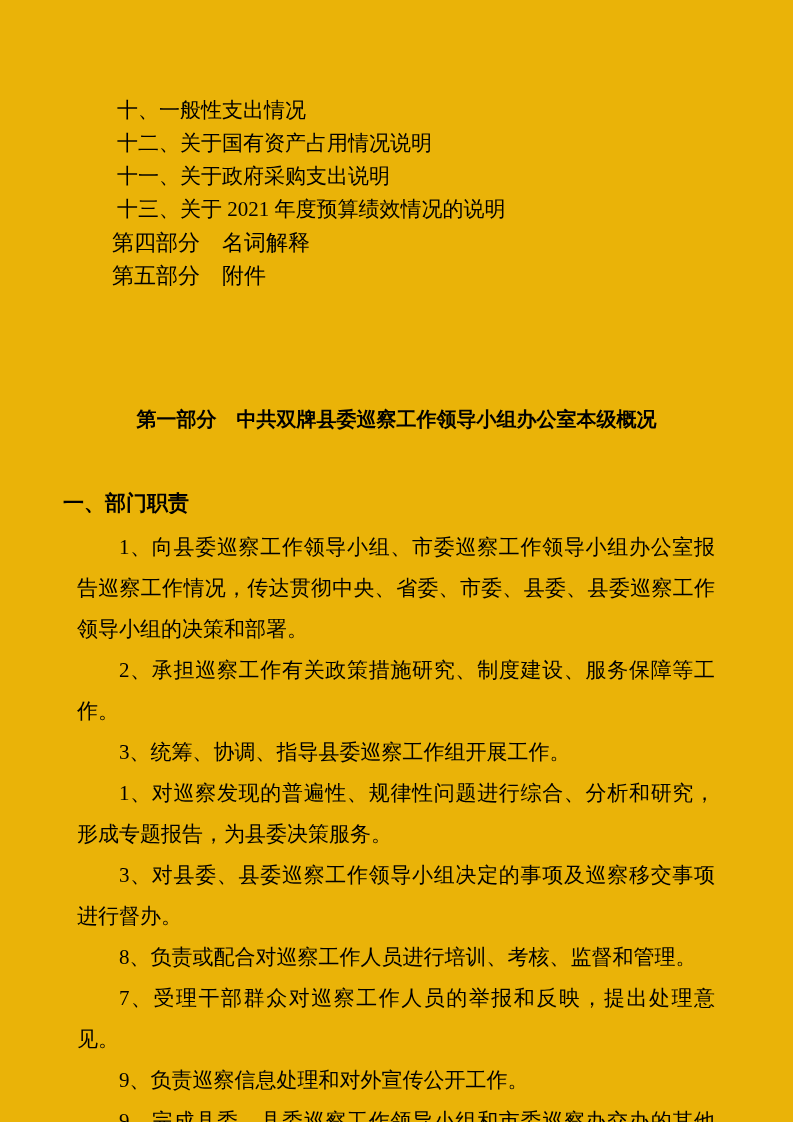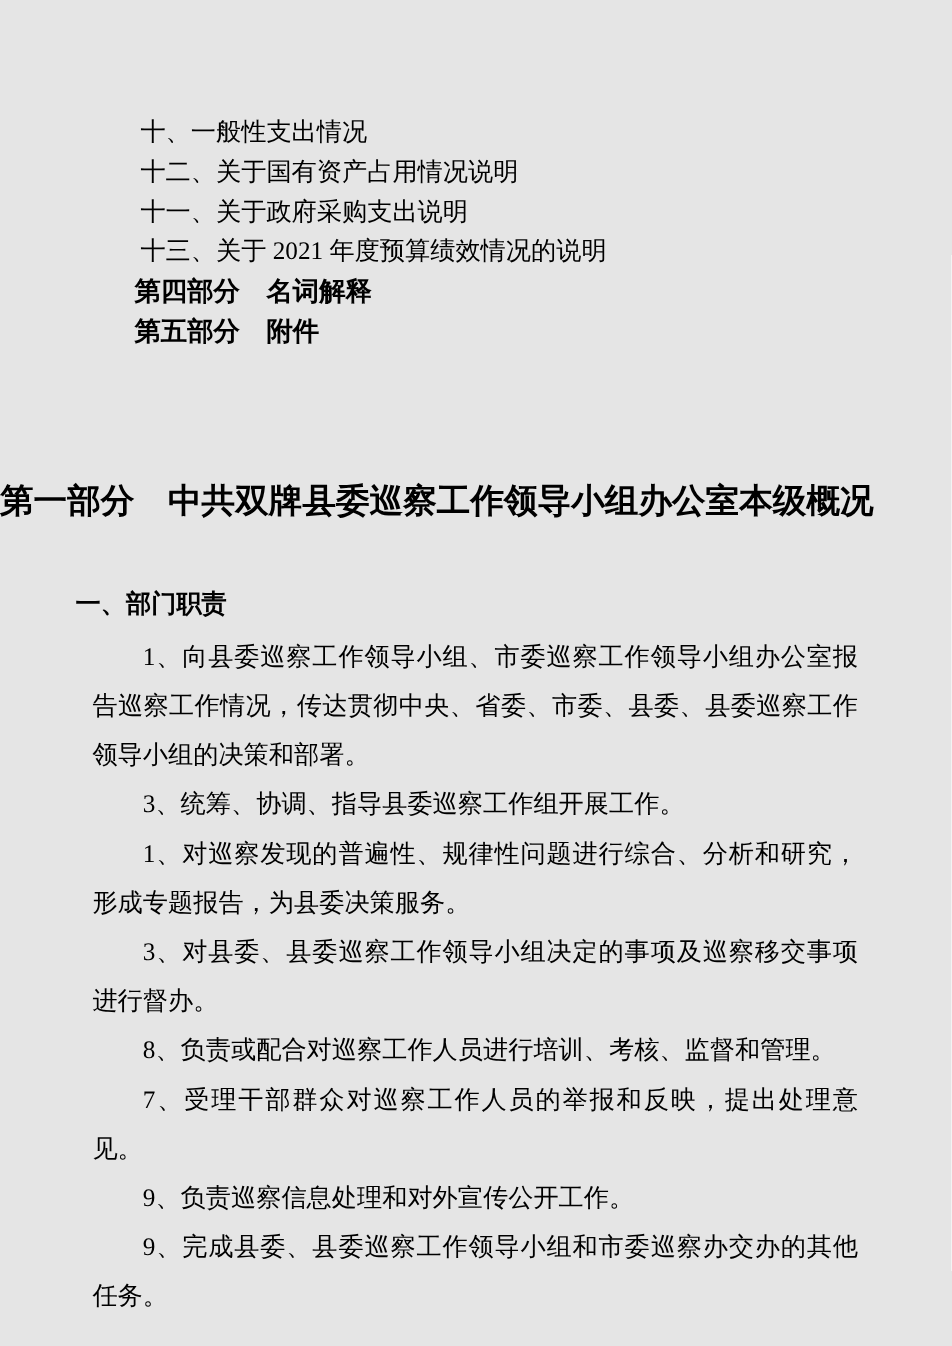--- a/index.html
+++ b/index.html
@@ -4,47 +4,47 @@
 <style>
   html, body {
     margin: 0;
     padding: 0;
     background: #ffffff;
   }
   .page {
     position: relative;
     width: 793px;
     height: 1122px;
-    background: #e5e5e5;
+    background: #eab308;
     color: #000000;
     font-family: "Liberation Serif", "DejaVu Serif", serif;
     overflow: hidden;
     box-sizing: border-box;
   }
   .toc {
     padding-top: 94px;
     margin-left: 117px;
     font-size: 21px;
     line-height: 33px;
   }
   .toc-item {
     white-space: nowrap;
   }
   .part-heading {
-    font-weight: bold;
+    font-weight: normal;
     font-size: 22px;
     line-height: 33px;
     margin-left: -5px;
     white-space: nowrap;
   }
   .section-title {
     margin: 107px 0 0 0;
-    font-size: 28px;
+    font-size: 20px;
     font-weight: bold;
-    text-align: left;
+    text-align: center;
     line-height: 40px;
     white-space: nowrap;
   }
   .subsection-heading {
     margin: 48px 0 0 63px;
     font-size: 21px;
     font-weight: bold;
     line-height: 33px;
   }
   .body-text {
@@ -72,20 +72,21 @@
     <div class="part-heading">第四部分　名词解释</div>
     <div class="part-heading">第五部分　附件</div>
   </div>
 
   <div class="section-title">第一部分　中共双牌县委巡察工作领导小组办公室本级概况</div>
 
   <div class="subsection-heading">一、部门职责</div>
 
   <div class="body-text">
     <p>1、向县委巡察工作领导小组、市委巡察工作领导小组办公室报告巡察工作情况，传达贯彻中央、省委、市委、县委、县委巡察工作领导小组的决策和部署。</p>
+    <p>2、承担巡察工作有关政策措施研究、制度建设、服务保障等工作。</p>
     <p>3、统筹、协调、指导县委巡察工作组开展工作。</p>
     <p>1、对巡察发现的普遍性、规律性问题进行综合、分析和研究，形成专题报告，为县委决策服务。</p>
     <p>3、对县委、县委巡察工作领导小组决定的事项及巡察移交事项进行督办。</p>
     <p>8、负责或配合对巡察工作人员进行培训、考核、监督和管理。</p>
     <p>7、受理干部群众对巡察工作人员的举报和反映，提出处理意见。</p>
     <p>9、负责巡察信息处理和对外宣传公开工作。</p>
     <p>9、完成县委、县委巡察工作领导小组和市委巡察办交办的其他任务。</p>
   </div>
 
 </div>

